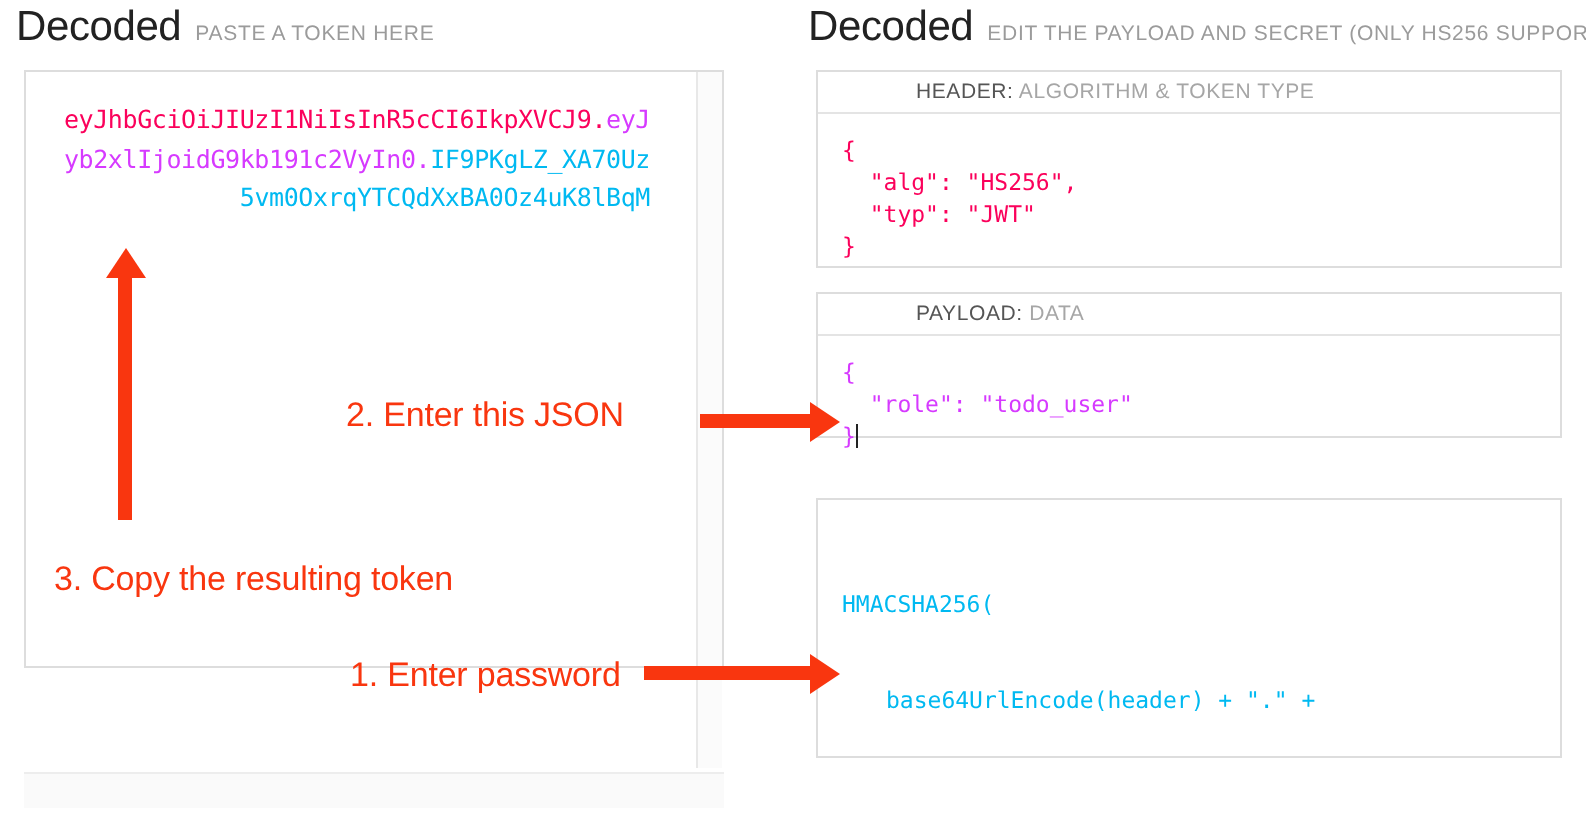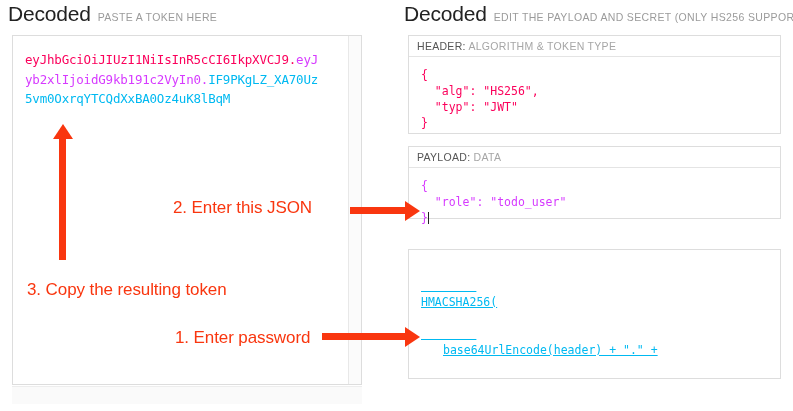--- a/index.html
+++ b/index.html
@@ -57,24 +57,25 @@
     vertical-align: baseline;
     text-transform: uppercase;
   }
 
   
   .encoded-box {
     position: absolute;
     left: 12px;
     top: 35px;
     width: 350px;
-    height: 350px;
+    height: 299px;
     border: 1px solid #dddddd;
     background: #ffffff;
     box-sizing: border-box;
+    text-align: right;
   }
   .encoded-text {
     position: absolute;
     left: 12px;
     top: 14px;
     width: 300px;
     font-family: "DejaVu Sans Mono", monospace;
     font-size: 12.5px;
     line-height: 19.5px;
     letter-spacing: -0.2px;
@@ -125,41 +126,41 @@
     padding-left: 8px;
     font-size: 10.5px;
     letter-spacing: 0.3px;
     border-bottom: 1px solid #e4e4e4;
     background: #ffffff;
     box-sizing: border-box;
     text-transform: uppercase;
     white-space: nowrap;
     overflow: hidden;
   }
-  .dec-label .k { color: #555555; }
+  .dec-label .k { color: #555555; margin-left: 41px; }
   .dec-label .v { color: #a6a6a6; }
 
   .dec-body {
     font-family: "DejaVu Sans Mono", monospace;
     font-size: 11.5px;
     line-height: 16px;
     padding: 10px 10px 10px 12px;
     white-space: pre;
     box-sizing: border-box;
     overflow: hidden;
   }
 
   #panel-header  { top: 35px; height: 99px; }
   #panel-header .dec-body { height: 77px; color: #fb015b; }
 
   #panel-payload { top: 146px; height: 73px; }
   #panel-payload .dec-body { height: 69px; color: #d63aff; }
 
   #panel-signature { top: 249px; height: 130px; }
-  #panel-signature .dec-body { height: 108px; color: #00b9f1; padding-top: 12px; text-decoration: underline; }
+  #panel-signature .dec-body { height: 108px; color: #00b9f1; padding-top: 12px; }
 
   .caret {
     display: inline-block;
     width: 1px;
     height: 12px;
     background: #222222;
     vertical-align: -2px;
     margin-left: 0px;
   }
 

